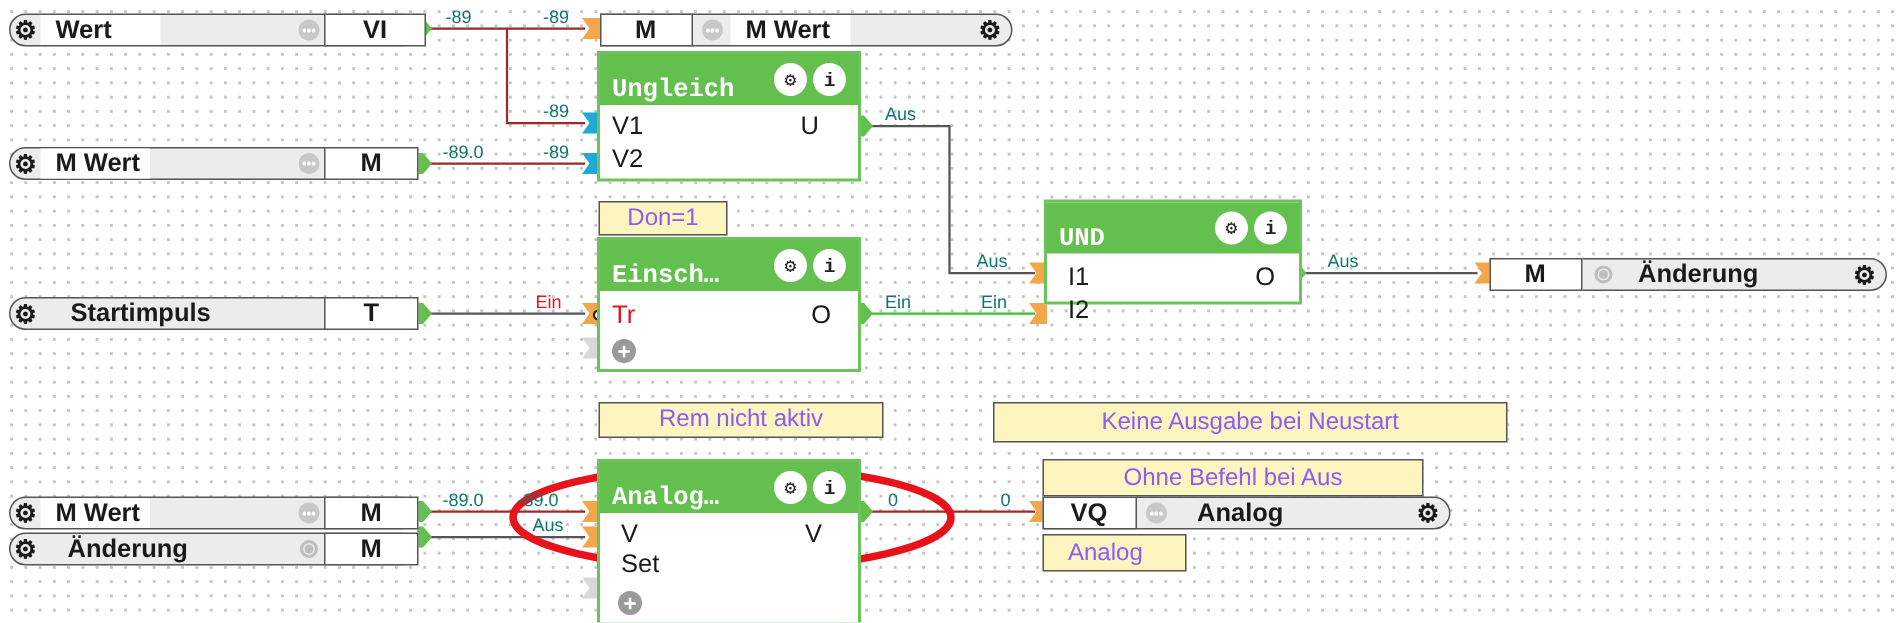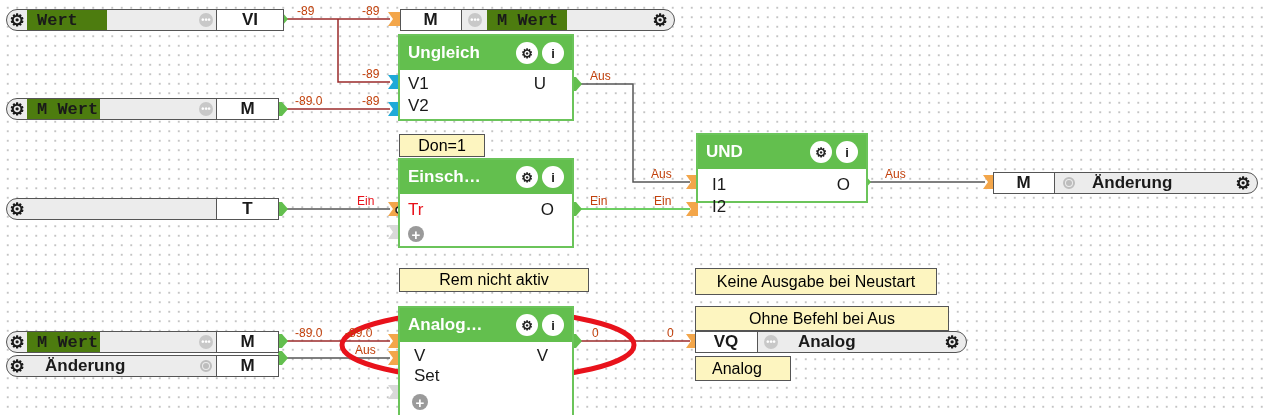--- a/index.html
+++ b/index.html
@@ -3,32 +3,32 @@
 <meta charset="utf-8">
 <style>
   html,body{margin:0;padding:0;}
   body{width:1266px;height:415px;position:relative;overflow:hidden;background:#fff;
     background-image:radial-gradient(#c4c4c4 1px, transparent 1.2px);background-size:9.5px 9.5px;background-position:3px 3px;
     font-family:"Liberation Sans",sans-serif;color:#1a1a1a;}
   svg.wires{position:absolute;left:0;top:0;width:1266px;height:415px;pointer-events:none;}
   .ref{position:absolute;height:22px;border:1.5px solid #555;border-radius:11px;background:#ececec;box-sizing:border-box;display:flex;align-items:center;font-weight:bold;font-size:17px;}
   .ref .gear{width:20px;display:flex;justify-content:center;align-items:center;}
   .ref .name{height:100%;display:flex;align-items:center;padding-left:10px;}
-  .ref .hl{background:#4d7c0f;font-family:Liberation Mono, monospace;}
+  .ref .hl{background:#ffffff;}
   .ref .typ{position:absolute;top:-1.5px;height:22px;box-sizing:border-box;border:1.5px solid #555;background:#fff;display:flex;align-items:center;justify-content:center;}
   .dots{width:14px;height:14px;border-radius:50%;background:#c8c8c8;display:inline-flex;align-items:center;justify-content:center;color:#fff;font-size:9px;line-height:1;}
   .ring{width:12px;height:12px;border-radius:50%;border:2px solid #bdbdbd;display:inline-flex;align-items:center;justify-content:center;box-sizing:border-box;}
   .ring::after{content:"";width:6px;height:6px;border-radius:50%;background:#bdbdbd;}
   .blk{position:absolute;border:2px solid #6bc45a;background:#fff;box-sizing:border-box;}
-  .blk .hdr{background:#63bf4e;color:#fff;font-weight:bold;font-size:17px;height:34px;display:flex;align-items:center;padding-left:8px;position:relative;}
+  .blk .hdr{background:#63bf4e;color:#fff;font-weight:bold;font-size:17px;height:34px;display:flex;align-items:flex-end;padding-left:8px;position:relative;font-family:Liberation Mono, monospace;}
   .blk .hdr .btns{position:absolute;right:8px;top:6px;display:flex;gap:4px;}
   .cbtn{width:22px;height:22px;border-radius:50%;background:#fff;display:flex;align-items:center;justify-content:center;color:#222;font-size:13px;font-weight:bold;}
   .port{position:absolute;font-size:17px;}
-  .note{position:absolute;background:#fdf5c0;border:1.5px solid #555;box-sizing:border-box;font-size:16px;display:flex;align-items:center;justify-content:center;color:#000000;}
-  .lbl{position:absolute;font-size:12px;color:#c2410c;}
+  .note{position:absolute;background:#fdf5c0;border:1.5px solid #555;box-sizing:border-box;font-size:16px;display:flex;align-items:center;justify-content:center;color:#8b5cf6;}
+  .lbl{position:absolute;font-size:12px;color:#0f766e;}
   .plus{width:16px;height:16px;border-radius:50%;background:#9a9a9a;color:#fff;display:flex;align-items:center;justify-content:center;font-size:15px;font-weight:bold;line-height:1;}
 </style>
 </head>
 <body>
 
 <svg class="wires">
 
   <path d="M285 19 H390 M338 19 V82 H390" stroke="#9b2a2a" stroke-width="1.5" fill="none"></path>
   <path d="M285 109 H390" stroke="#9b2a2a" stroke-width="1.5" fill="none"></path>
   <path d="M580 84 H633 V182 H690" stroke="#555" stroke-width="1.5" fill="none"></path>
@@ -96,20 +96,21 @@
   <span class="typ" style="left:209px;width:68px">VI</span>
 </div>
 <div class="ref" style="left:6px;top:98px;width:272px">
   <span class="gear">⚙</span>
   <span class="name hl" style="width:63px">M Wert</span>
   <span class="dots" style="position:absolute;left:192px">•••</span>
   <span class="typ" style="left:209px;width:63px">M</span>
 </div>
 <div class="ref" style="left:6px;top:198px;width:272px">
   <span class="gear">⚙</span>
+  <span class="name" style="padding-left:20px">Startimpuls</span>
   <span class="typ" style="left:209px;width:63px">T</span>
 </div>
 <div class="ref" style="left:6px;top:331px;width:272px">
   <span class="gear">⚙</span>
   <span class="name hl" style="width:63px">M Wert</span>
   <span class="dots" style="position:absolute;left:192px">•••</span>
   <span class="typ" style="left:209px;width:63px">M</span>
 </div>
 <div class="ref" style="left:6px;top:355px;width:272px">
   <span class="gear">⚙</span>
@@ -180,21 +181,21 @@
         <span class="cbtn">⚙</span>
         <span class="cbtn">i</span>
       </div>
     </div>
   <span class="port" style="left:14px;top:38px">V</span>
   <span class="port" style="left:14px;top:58px">Set</span>
   <span class="port" style="right:24px;top:38px">V</span>
   <span class="plus" style="position:absolute;left:12px;top:86px">+</span>
 </div>
 
-<div class="note" style="left:695px;top:268px;width:242px;height:27px">Keine Ausgabe bei Neustart</div>
+<div class="note" style="left:662px;top:268px;width:343px;height:27px">Keine Ausgabe bei Neustart</div>
 <div class="note" style="left:695px;top:306px;width:254px;height:25px">Ohne Befehl bei Aus</div>
 <div class="ref" style="left:695px;top:331px;width:272px;border-radius:0 11px 11px 0">
   <span class="typ" style="left:-1.5px;width:63px">VQ</span>
   <span class="dots" style="position:absolute;left:68px">•••</span>
   <span class="name" style="position:absolute;left:90px;padding-left:12px">Analog</span>
   <span class="gear" style="position:absolute;right:4px">⚙</span>
 </div>
 <div class="note" style="left:695px;top:356px;width:96px;height:25px;justify-content:flex-start;padding-left:16px">Analog</div>
 
 </body></html>

